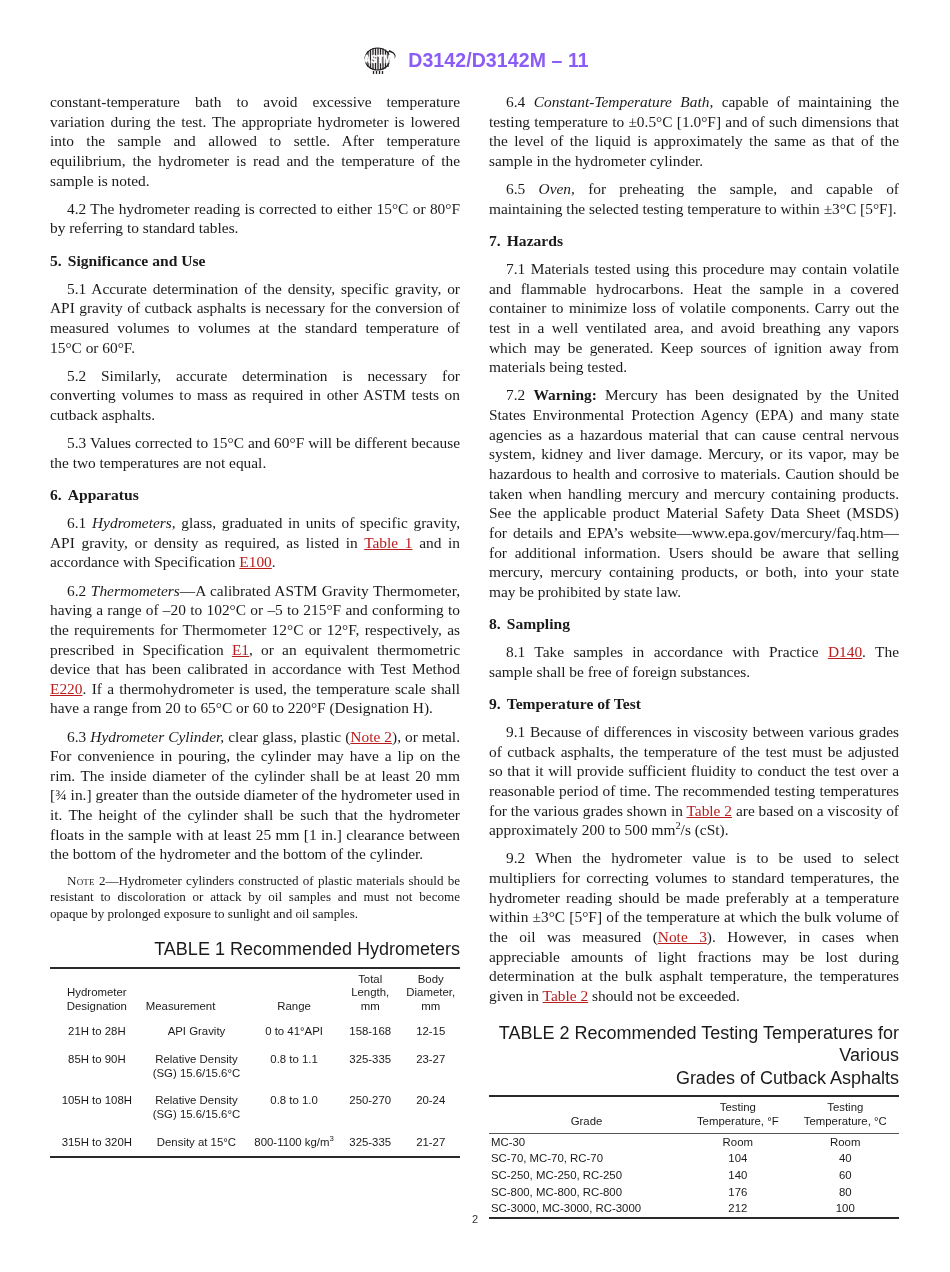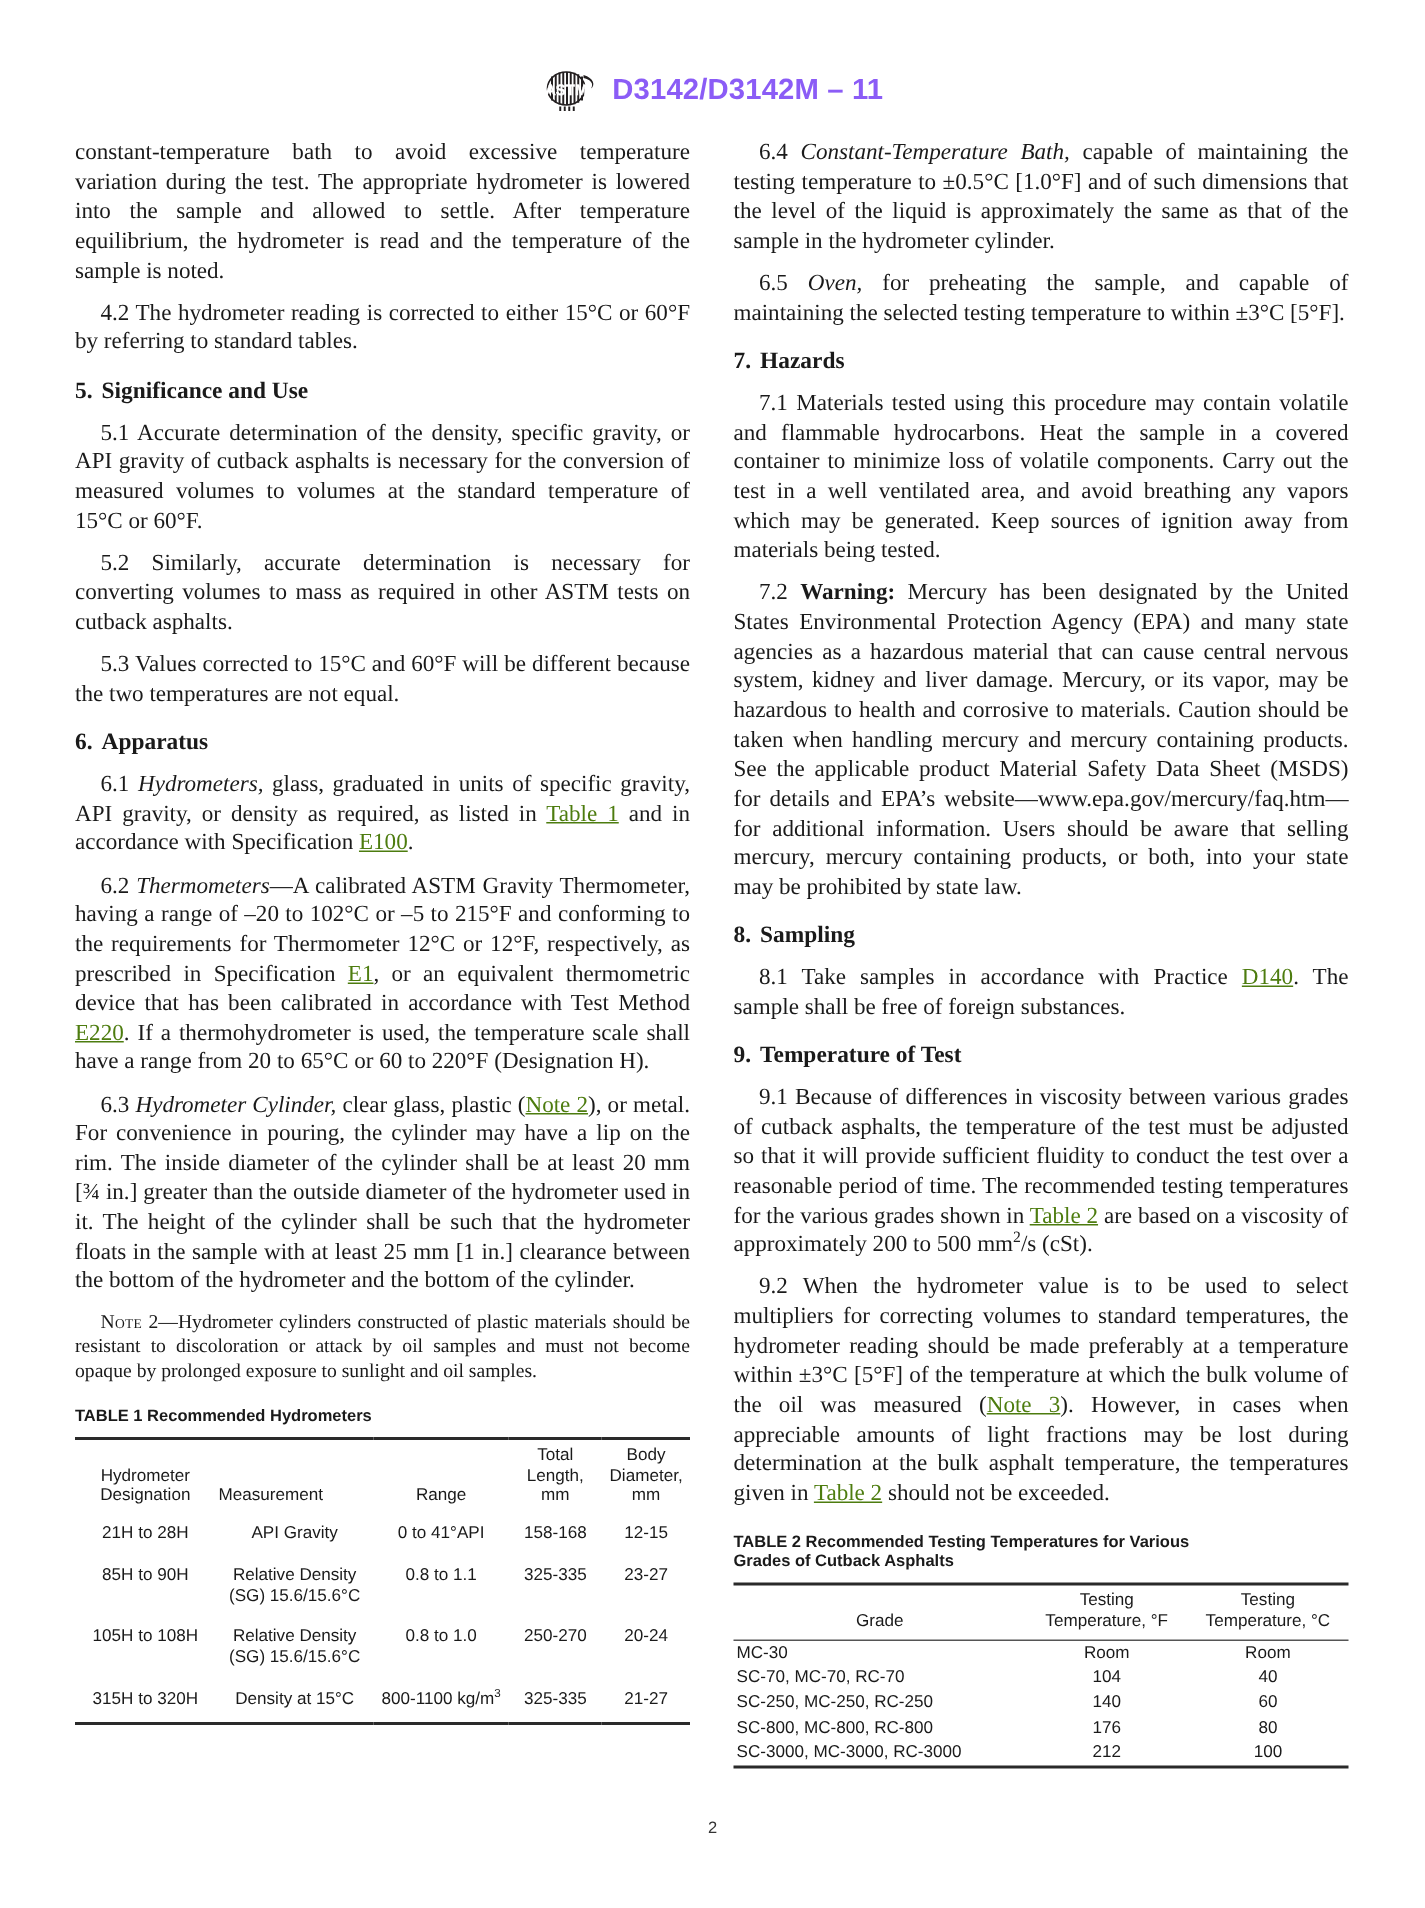--- a/index.html
+++ b/index.html
@@ -70,21 +70,21 @@
     margin: 14px 0 8px 0;
     font-size: 15.6px;
     font-weight: bold;
     line-height: 1.2;
     text-align: left;
   }
   h3.section-head .num { margin-right: 6px; }
 
   .it { font-style: italic; }
   .bd { font-weight: bold; }
-  .lnk { color: #4d7c0f; }
+  .lnk { color: #b91c1c; }
   sup { font-size: 0.68em; vertical-align: super; line-height: 0; }
 
   p.note {
     margin: 9px 0 8px 0;
     font-size: 13.1px;
     line-height: 1.255;
     text-align: justify;
     text-indent: 17px;
   }
   .note-label {
@@ -92,23 +92,23 @@
     letter-spacing: 0.2px;
   }
 
   
   .table-block {
     margin-top: 16px;
     font-family: "Liberation Sans", "DejaVu Sans", sans-serif;
     color: #1a1a1a;
   }
   .table-caption {
-    font-size: 11px;
-    font-weight: bold;
-    text-align: left;
+    font-size: 18px;
+    font-weight: normal;
+    text-align: right;
     line-height: 1.25;
     margin-bottom: 6px;
   }
   table.data {
     width: 100%;
     border-collapse: collapse;
     font-size: 11.4px;
   }
   table.data thead th {
     font-weight: normal;
@@ -170,21 +170,21 @@
   </svg>
   <span id="doc-number">D3142/D3142M – 11</span>
 </div>
 
 <div id="columns">
 
   <div class="column" id="left-column">
 
     <p class="para cont">constant-temperature bath to avoid excessive temperature variation during the test. The appropriate hydrometer is lowered into the sample and allowed to settle. After temperature equilibrium, the hydrometer is read and the temperature of the sample is noted.</p>
 
-    <p class="para ind">4.2 The hydrometer reading is corrected to either 15°C or 60°F by referring to standard tables.</p>
+    <p class="para ind">4.2 The hydrometer reading is corrected to either 15°C or 80°F by referring to standard tables.</p>
 
     <h3 class="section-head">
       <span class="num">5.</span><span>Significance and Use</span>
     </h3>
 
     <p class="para ind">5.1 Accurate determination of the density, specific gravity, or API gravity of cutback asphalts is necessary for the conversion of measured volumes to volumes at the standard temperature of 15°C or 60°F.</p>
     <p class="para ind">5.2 Similarly, accurate determination is necessary for converting volumes to mass as required in other ASTM tests on cutback asphalts.</p>
     <p class="para ind">5.3 Values corrected to 15°C and 60°F will be different because the two temperatures are not equal.</p>
 
     <h3 class="section-head">

